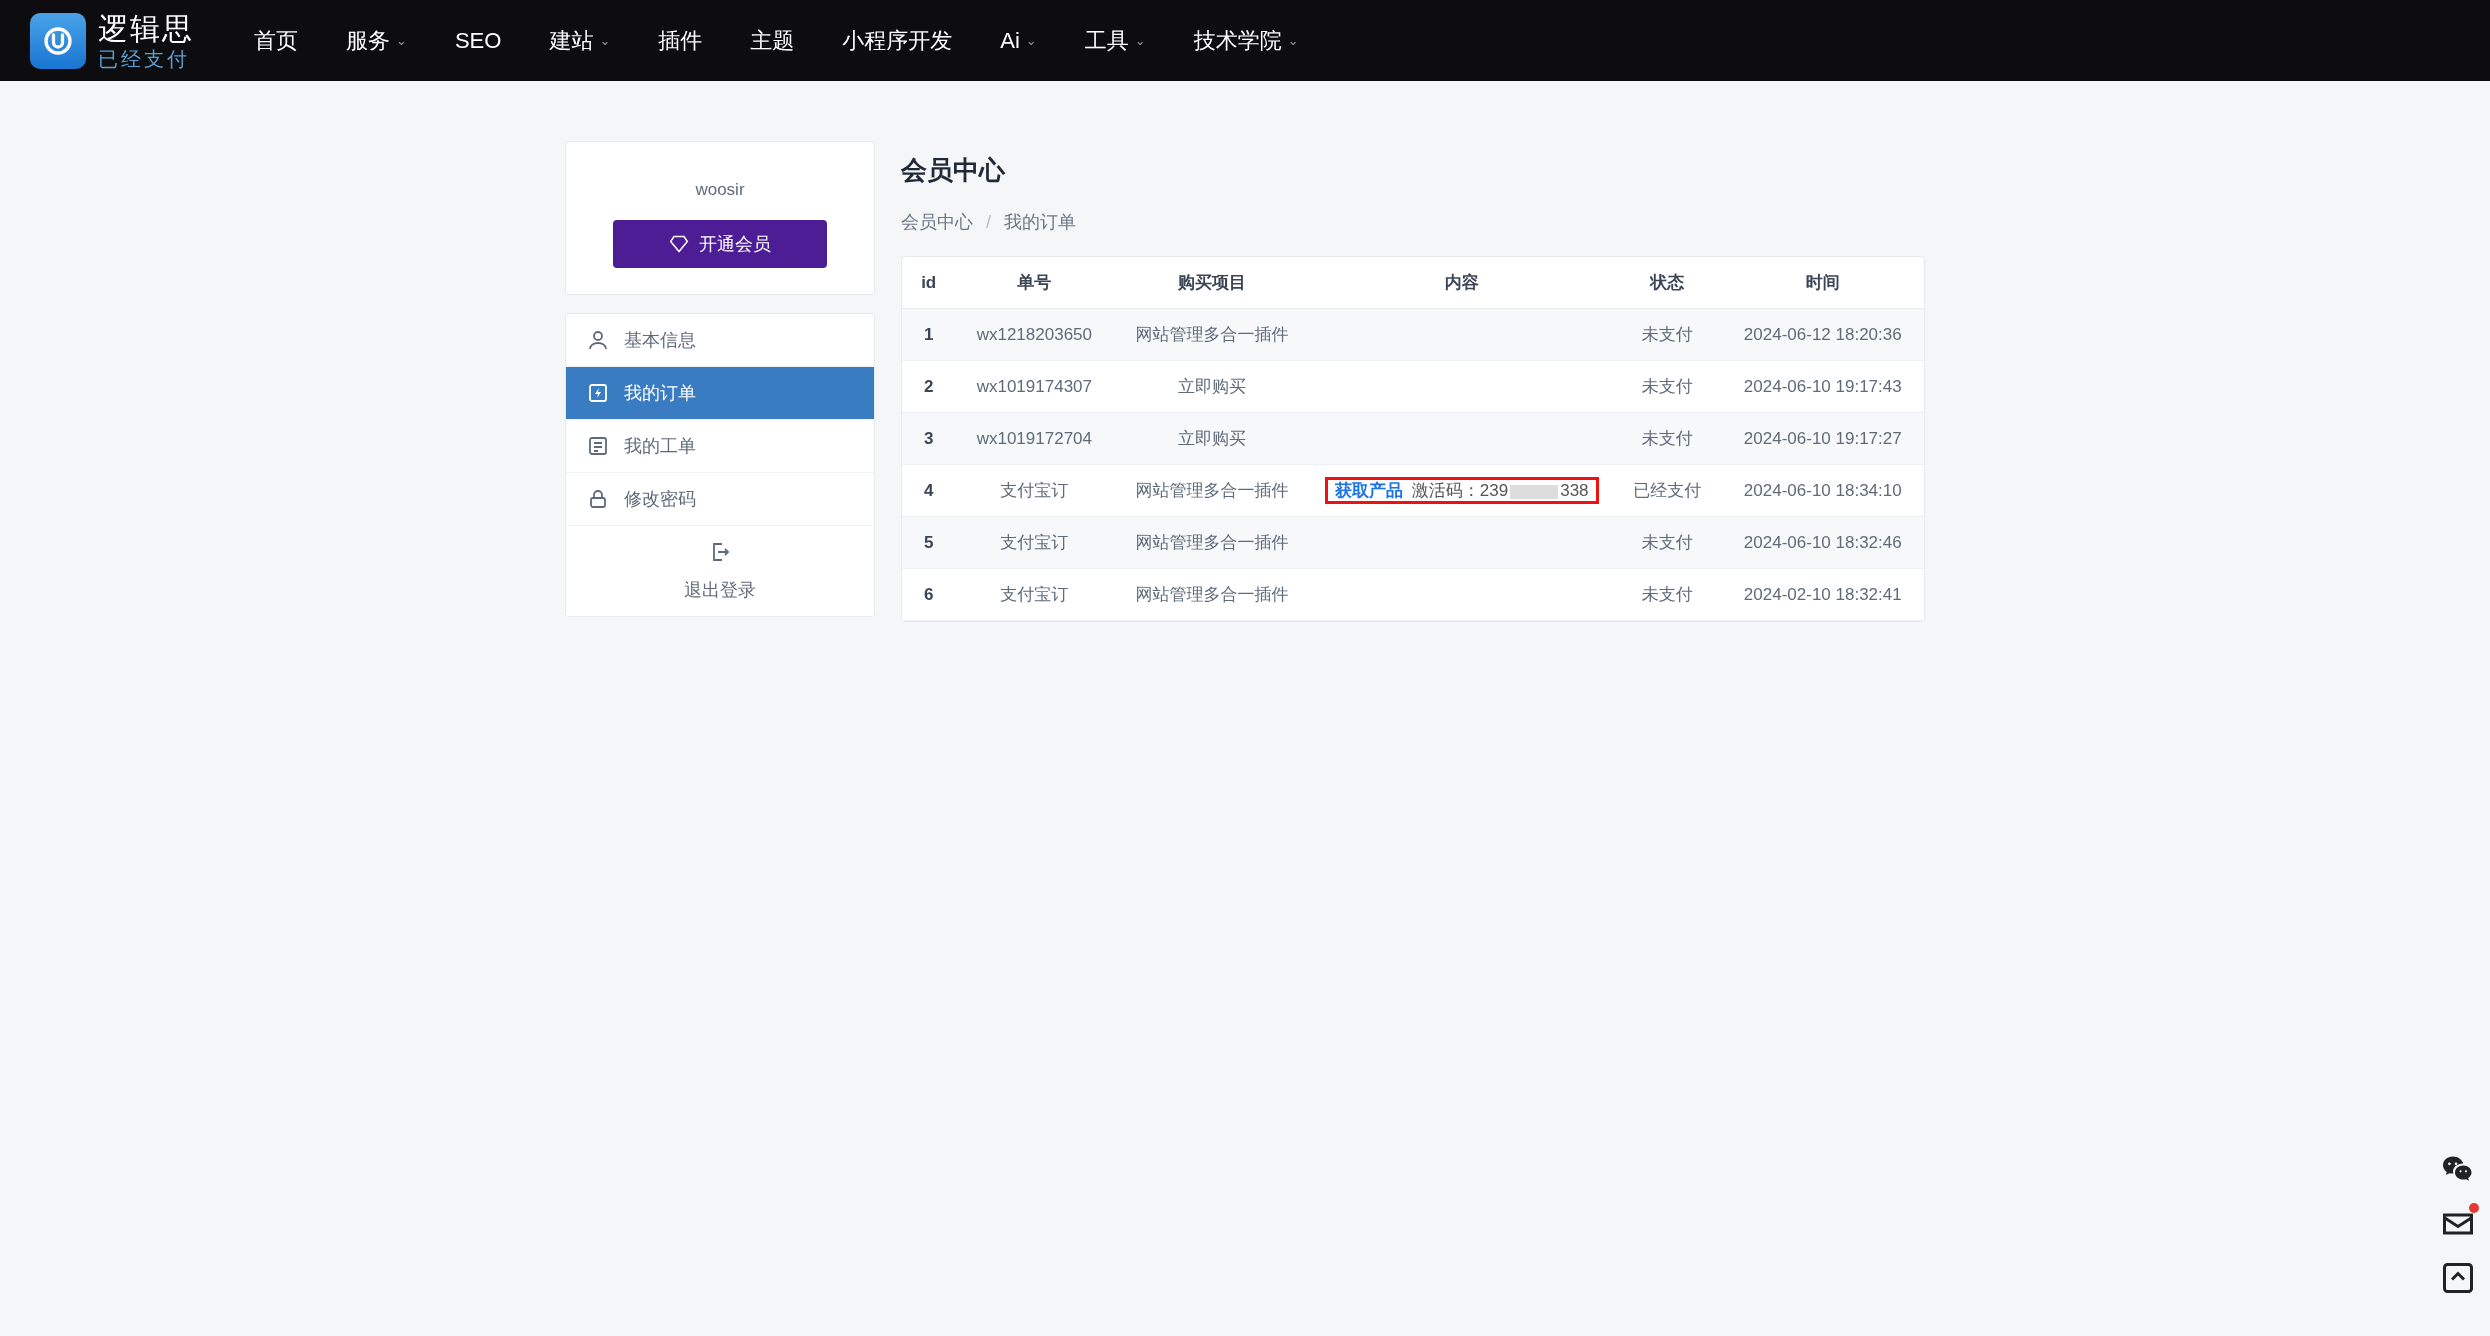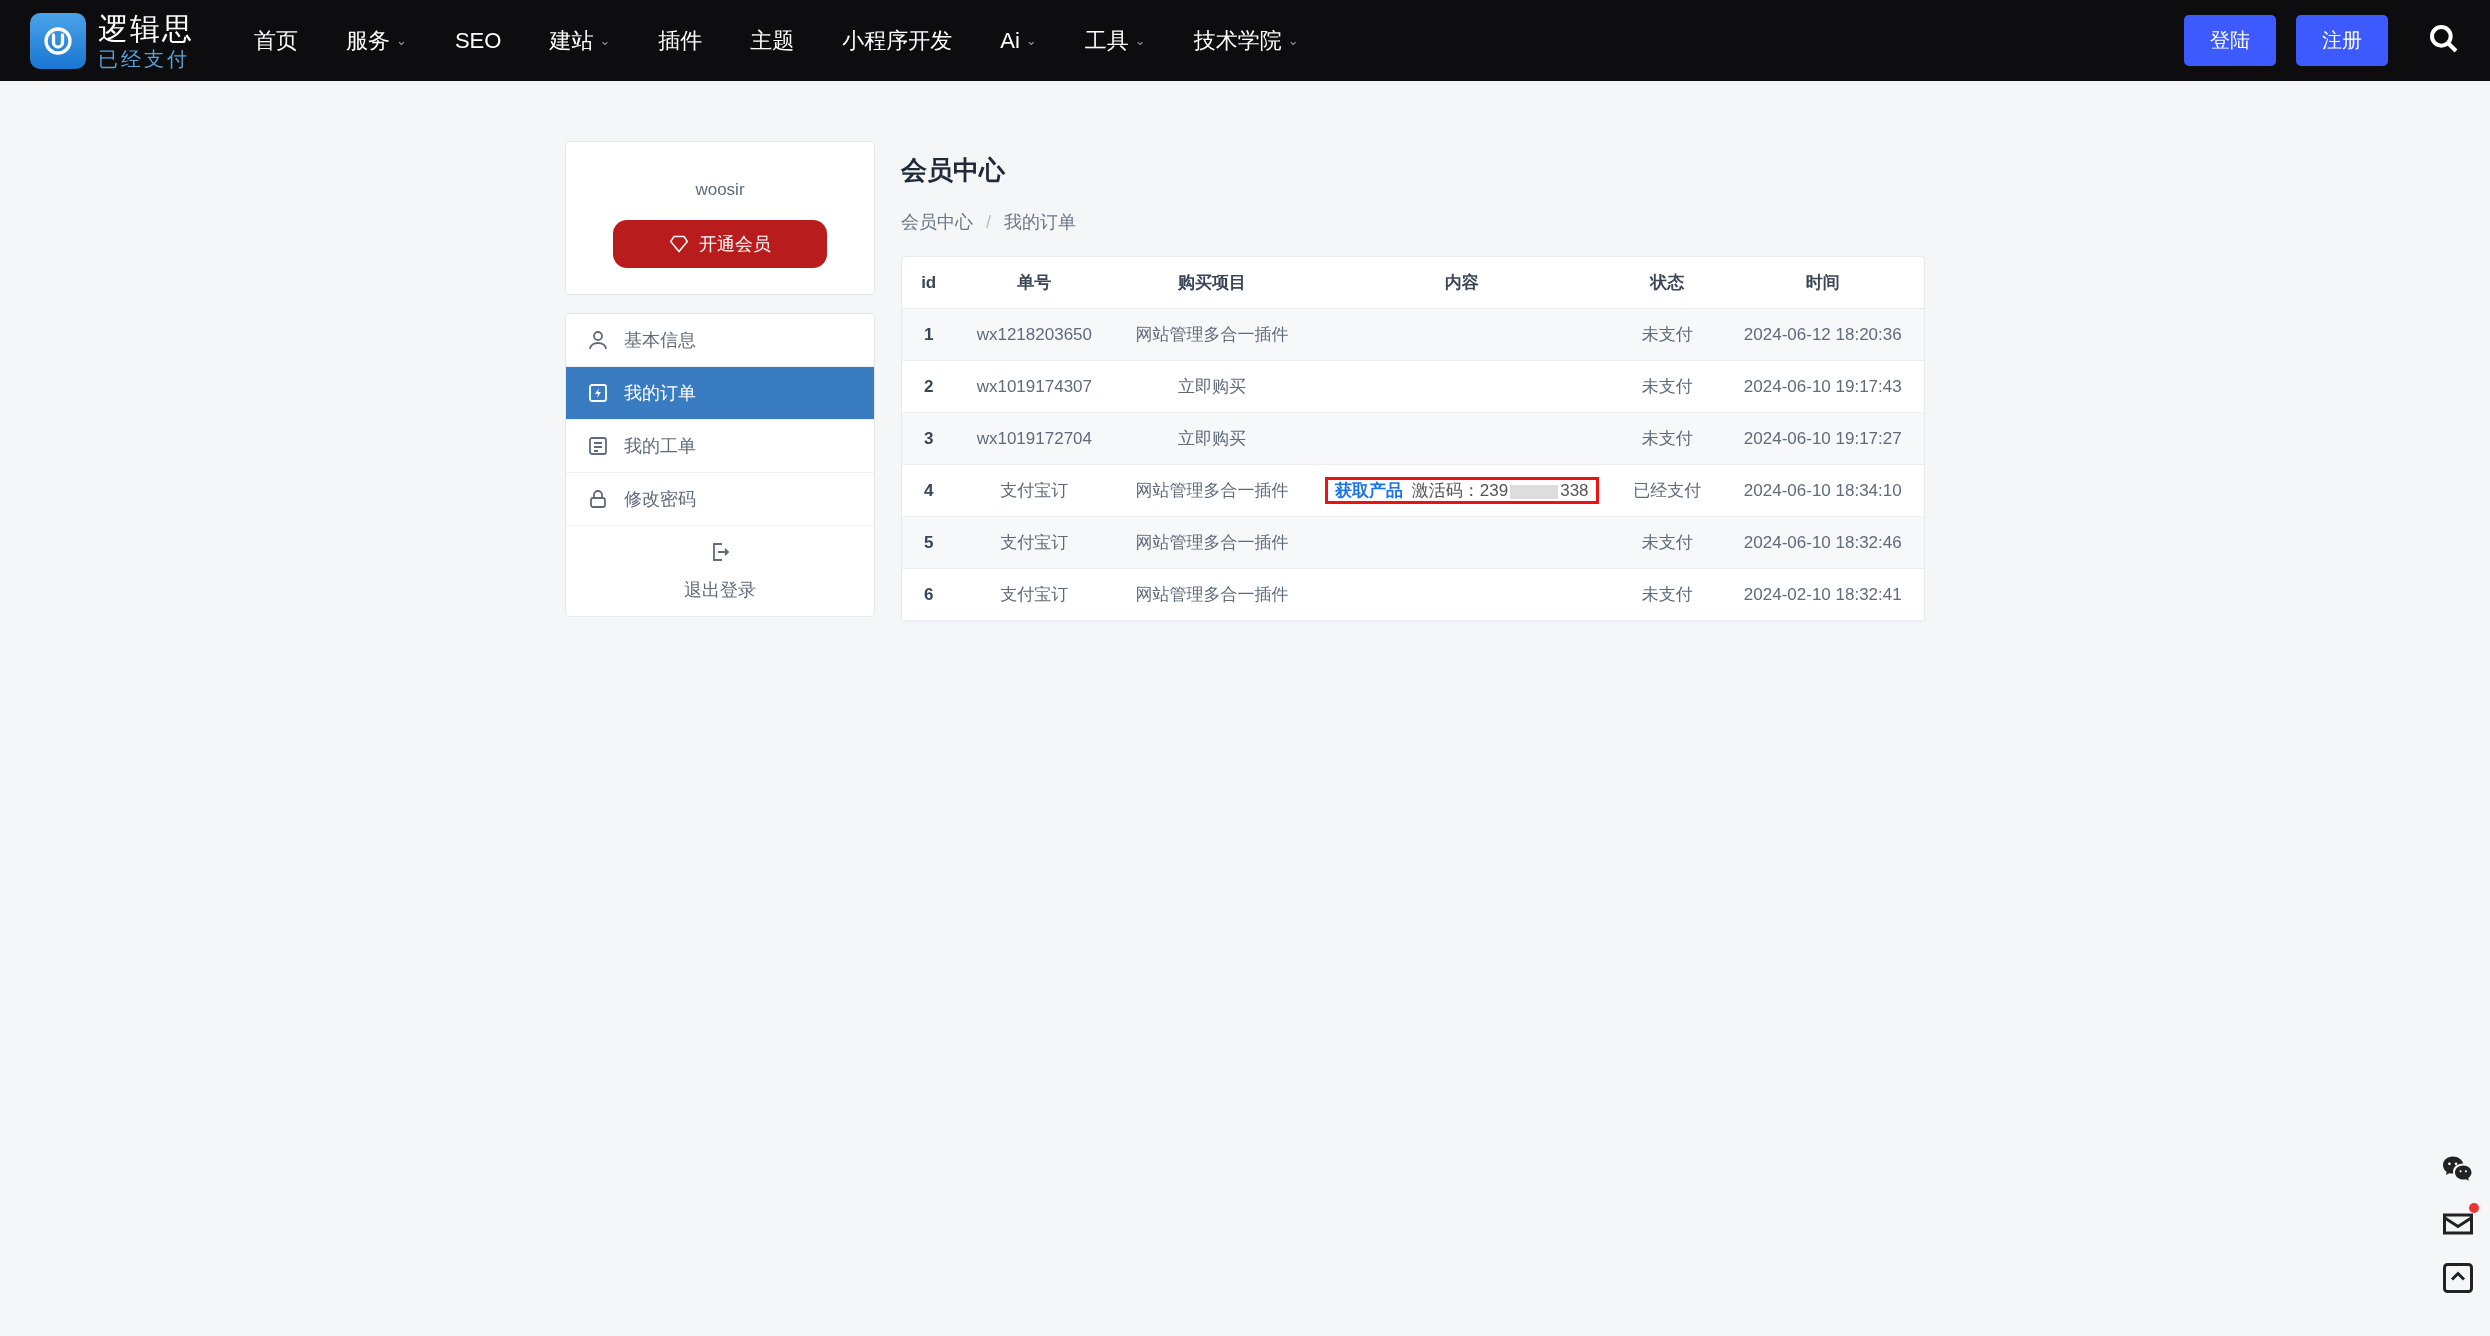--- a/index.html
+++ b/index.html
@@ -23,21 +23,21 @@
 .btn-primary { background: #3d5afe; }
 .search-icon { color: #fff; cursor: pointer; margin-left: 20px; }
 .search-icon svg { width: 32px; height: 32px; }
 
 
 .container { display: flex; gap: 26px; padding: 60px 80px; max-width: 1520px; margin: 0 auto; }
 
 .sidebar { width: 310px; flex-shrink: 0; }
 .user-card { background: #fff; border: 1px solid #e6e9ed; border-radius: 4px; padding: 38px 22px 26px; text-align: center; margin-bottom: 18px; }
 .username { color: #5f6b7a; font-size: 17px; margin-bottom: 20px; }
-.vip-btn { background: #b91c1c; color: #fff; border: none; border-radius: 14px; padding: 12px 56px; font-size: 18px; cursor: pointer; display: inline-flex; align-items: center; gap: 10px; }
+.vip-btn { background: #4c1d95; color: #fff; border: none; border-radius: 4px; padding: 12px 56px; font-size: 18px; cursor: pointer; display: inline-flex; align-items: center; gap: 10px; }
 .vip-btn svg { width: 20px; height: 20px; }
 
 .menu { background: #fff; border: 1px solid #e6e9ed; border-radius: 4px; overflow: hidden; }
 .menu-item { display: flex; align-items: center; gap: 14px; padding: 14px 20px; font-size: 18px; color: #5f6b7a; cursor: pointer; border-bottom: 1px solid #f0f2f5; }
 .menu-item:last-child { border-bottom: none; flex-direction: column; }
 .menu-item.active { background: #3a7cc1; color: #fff; }
 .menu-item .micon { width: 24px; height: 24px; flex-shrink: 0; }
 
 .content { flex: 1; }
 .page-title { font-size: 26px; font-weight: 700; color: #1f2937; margin-bottom: 22px; padding-top: 12px; }
@@ -89,30 +89,20 @@
       <div class="nav-item">SEO</div>
       <div class="nav-item">建站<span class="chevron">⌄</span></div>
       <div class="nav-item">插件</div>
       <div class="nav-item">主题</div>
       <div class="nav-item">小程序开发</div>
       <div class="nav-item">Ai<span class="chevron">⌄</span></div>
       <div class="nav-item">工具<span class="chevron">⌄</span></div>
       <div class="nav-item">技术学院<span class="chevron">⌄</span></div>
     </div>
 
-  <div class="header-actions">
-    <button class="btn btn-primary">登陆</button>
-    <button class="btn btn-primary">注册</button>
-    <span class="search-icon">
-      <svg viewBox="0 0 24 24" fill="none" stroke="currentColor" stroke-width="3">
-          <circle cx="10" cy="10" r="7"></circle>
-          <line x1="21" y1="21" x2="15" y2="15"></line>
-        </svg>
-    </span>
-  </div>
 </div>
 
 <div class="container">
 
   <aside class="sidebar">
     <div class="user-card">
       <div class="username">woosir</div>
       <button class="vip-btn">
         <svg viewBox="0 0 24 24" fill="currentColor">
             <path d="M6 3h12l4 6-10 12L2 9l4-6z" fill="none" stroke="#fff" stroke-width="1.8"></path>

